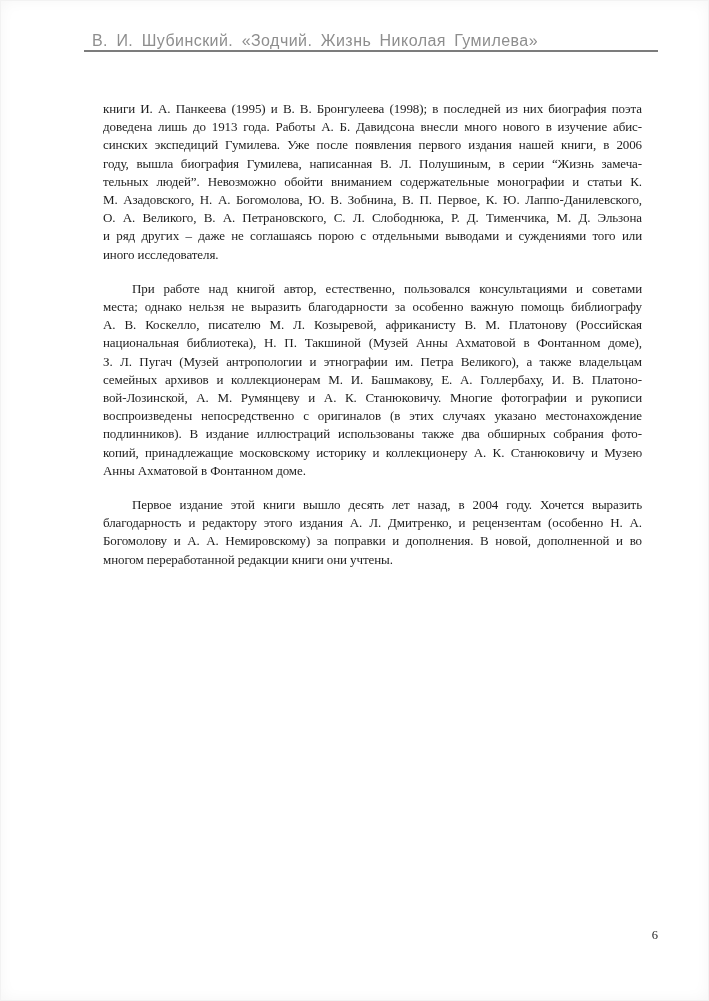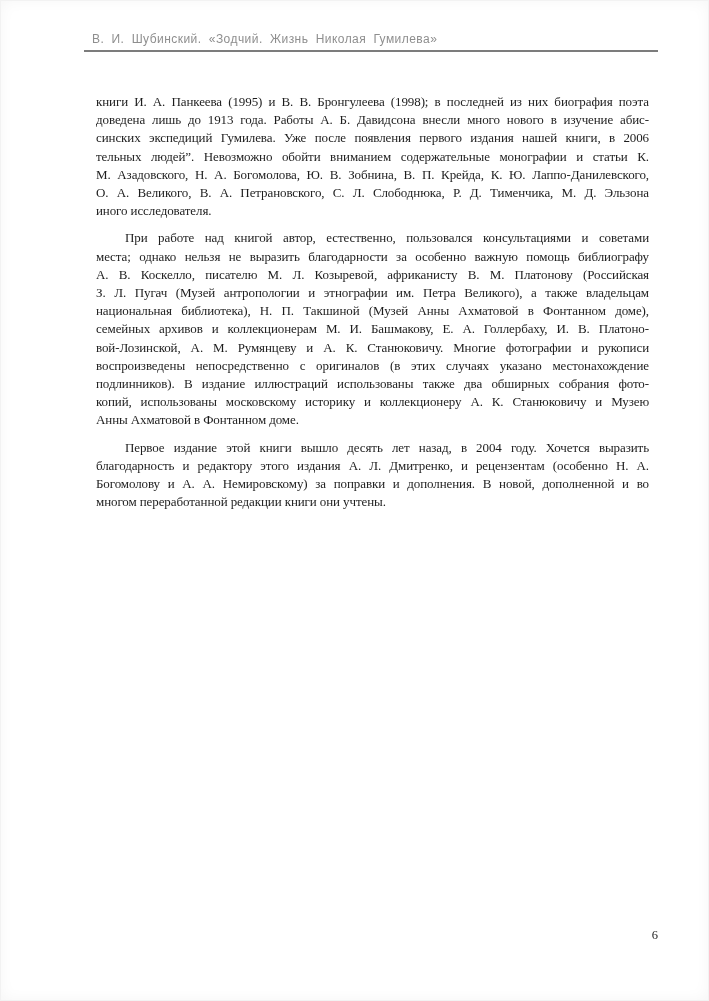--- a/index.html
+++ b/index.html
@@ -17,21 +17,21 @@
     box-shadow: inset 0 0 0 1px #f2f2f2, inset 0 0 16px rgba(0,0,0,0.045);
     font-family: "Liberation Serif", "DejaVu Serif", serif;
   }
   .running-header {
     position: absolute;
     left: 92px;
     top: 32px;
     width: 566px;
     color: var(--header-color, #8e8e8e);
     font-family: "Liberation Sans", "DejaVu Sans", sans-serif;
-    font-size: 12px;
+    font-size: 16px;
     letter-spacing: 0.45px;
     word-spacing: 3.5px;
     white-space: nowrap;
   }
   .header-rule {
     position: absolute;
     left: 84px;
     top: 50px;
     width: 574px;
     height: 2px;
@@ -40,21 +40,21 @@
   .text-block {
     position: absolute;
     left: 87px;
     top: 84px;
     width: 571px;
     color: var(--body-color, #1d1d1d);
     font-size: 13px;
     letter-spacing: -0.1px;
   }
   .paragraph {
-    margin: 9px;
+    margin: 16px;
   }
   .text-line {
     line-height: 18.2px;
     text-align: justify;
     text-align-last: justify;
     white-space: normal;
   }
   .text-line.last {
     text-align-last: left;
   }
@@ -77,36 +77,38 @@
 <div class="page">
   <div class="running-header">
     <span>В. И. Шубинский. «Зодчий. Жизнь Николая Гумилева»</span>
   </div>
   <div class="header-rule"></div>
   <div class="text-block" id="text-block">
       <div class="paragraph">
         <div class="text-line">книги И. А. Панкеева (1995) и В. В. Бронгулеева (1998); в последней из них биография поэта</div>
         <div class="text-line">доведена лишь до 1913 года. Работы А. Б. Давидсона внесли много нового в изучение абис-</div>
         <div class="text-line">синских экспедиций Гумилева. Уже после появления первого издания нашей книги, в 2006</div>
+        <div class="text-line">году, вышла биография Гумилева, написанная В. Л. Полушиным, в серии “Жизнь замеча-</div>
         <div class="text-line">тельных людей”. Невозможно обойти вниманием содержательные монографии и статьи К.</div>
-        <div class="text-line">М. Азадовского, Н. А. Богомолова, Ю. В. Зобнина, В. П. Крейда, К. Ю. Лаппо-Данилевского,</div>
+        <div class="text-line">М. Азадовского, Н. А. Богомолова, Ю. В. Зобнина, В. П. Первое, К. Ю. Лаппо-Данилевского,</div>
         <div class="text-line">О. А. Великого, В. А. Петрановского, С. Л. Слободнюка, Р. Д. Тименчика, М. Д. Эльзона</div>
+        <div class="text-line">и ряд других – даже не соглашаясь порою с отдельными выводами и суждениями того или</div>
         <div class="text-line last">иного исследователя.</div>
       </div>
       <div class="paragraph">
         <div class="text-line indent">При работе над книгой автор, естественно, пользовался консультациями и советами</div>
         <div class="text-line">места; однако нельзя не выразить благодарности за особенно важную помощь библиографу</div>
         <div class="text-line">А. В. Коскелло, писателю М. Л. Козыревой, африканисту В. М. Платонову (Российская</div>
+        <div class="text-line">национальная библиотека), Н. П. Такшиной (Музей Анны Ахматовой в Фонтанном доме),</div>
         <div class="text-line">З. Л. Пугач (Музей антропологии и этнографии им. Петра Великого), а также владельцам</div>
-        <div class="text-line">национальная библиотека), Н. П. Такшиной (Музей Анны Ахматовой в Фонтанном доме),</div>
         <div class="text-line">семейных архивов и коллекционерам М. И. Башмакову, Е. А. Голлербаху, И. В. Платоно-</div>
         <div class="text-line">вой-Лозинской, А. М. Румянцеву и А. К. Станюковичу. Многие фотографии и рукописи</div>
         <div class="text-line">воспроизведены непосредственно с оригиналов (в этих случаях указано местонахождение</div>
         <div class="text-line">подлинников). В издание иллюстраций использованы также два обширных собрания фото-</div>
-        <div class="text-line">копий, использованы московскому историку и коллекционеру А. К. Станюковичу и Музею</div>
+        <div class="text-line">копий, принадлежащие московскому историку и коллекционеру А. К. Станюковичу и Музею</div>
         <div class="text-line last">Анны Ахматовой в Фонтанном доме.</div>
       </div>
       <div class="paragraph">
         <div class="text-line indent">Первое издание этой книги вышло десять лет назад, в 2004 году. Хочется выразить</div>
         <div class="text-line">благодарность и редактору этого издания А. Л. Дмитренко, и рецензентам (особенно Н. А.</div>
         <div class="text-line">Богомолову и А. А. Немировскому) за поправки и дополнения. В новой, дополненной и во</div>
         <div class="text-line last">многом переработанной редакции книги они учтены.</div>
       </div>
     </div>
   <div class="page-number">6</div>

